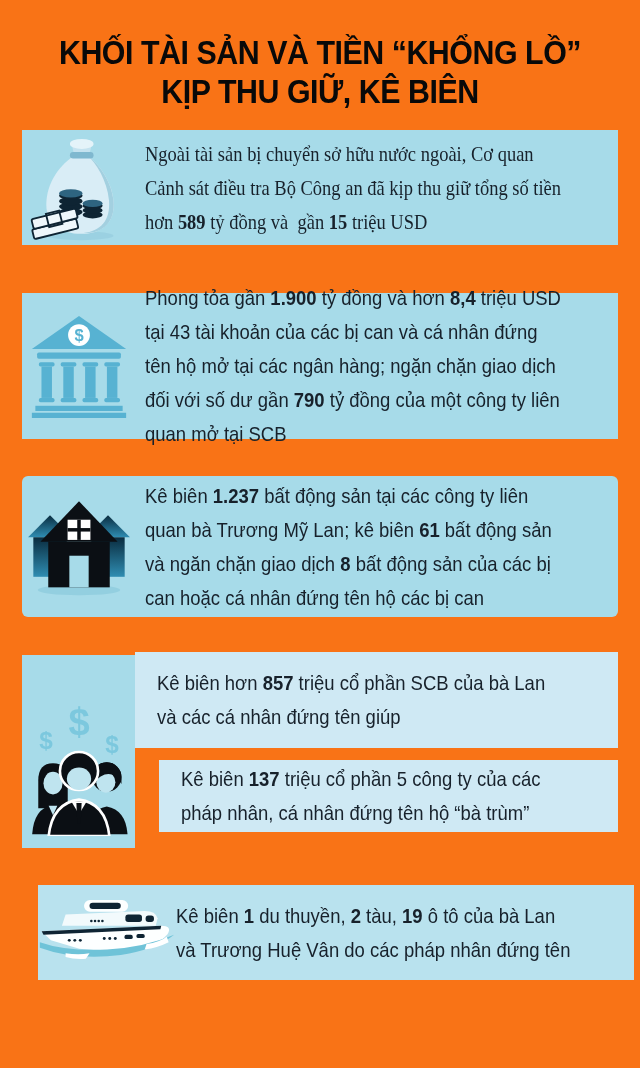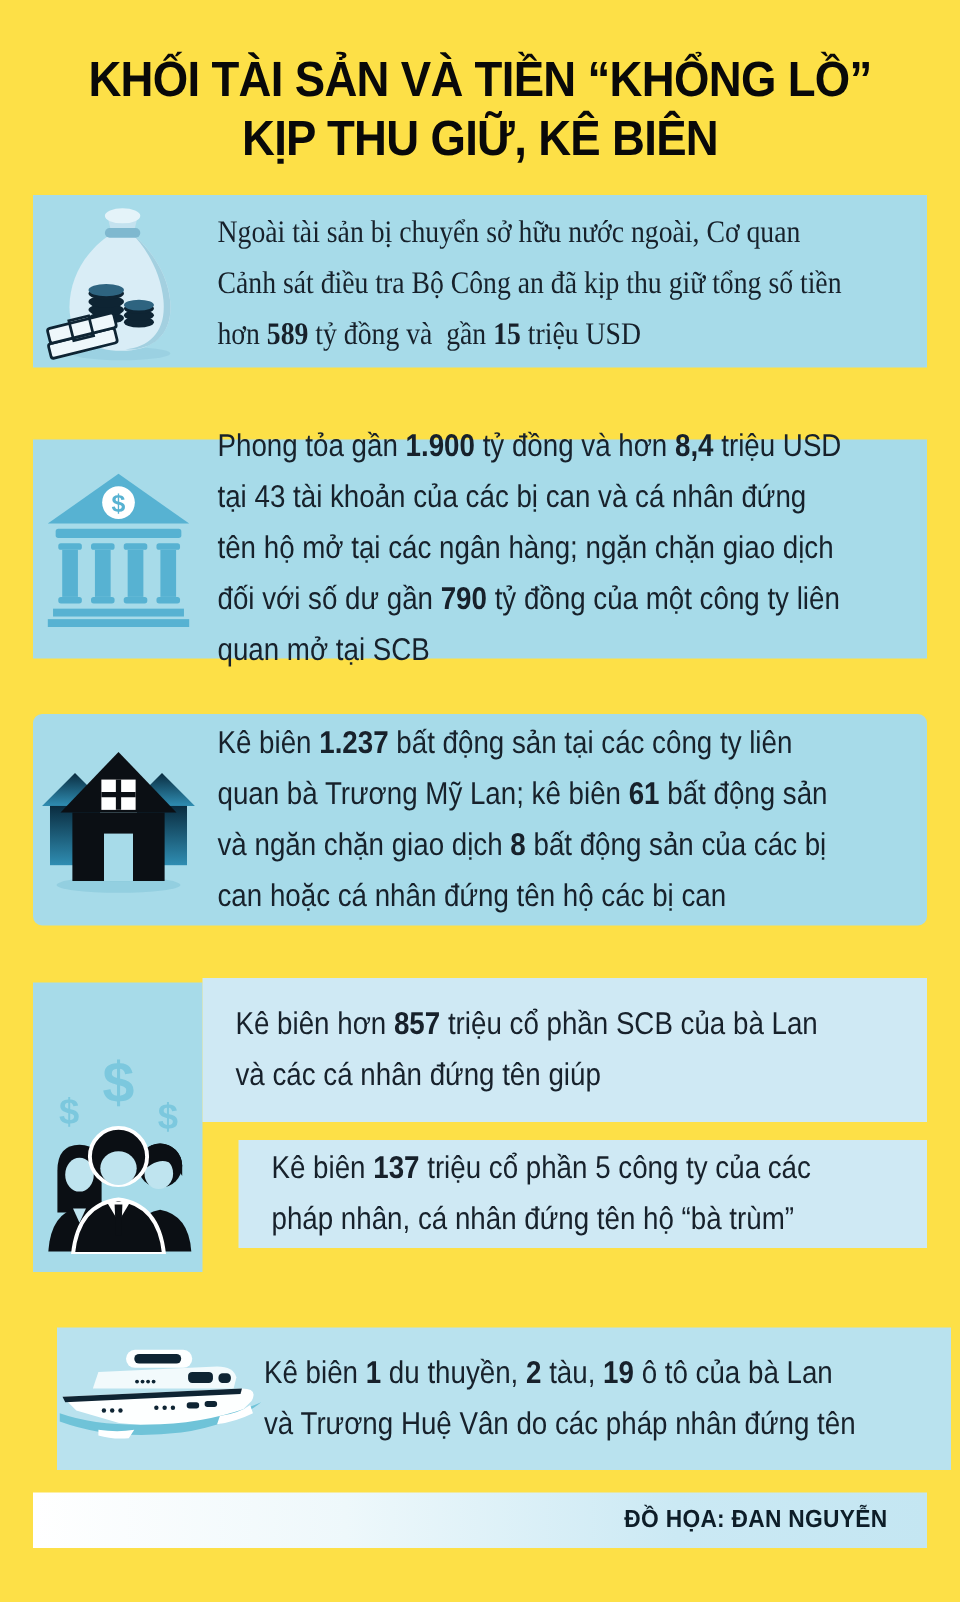--- a/index.html
+++ b/index.html
@@ -1,17 +1,17 @@
 <!DOCTYPE html>
 <html><head>
 <meta charset="utf-8">
 <style>
   html,body{margin:0;padding:0;background:#fff;}
   body{font-family:"Liberation Sans",sans-serif;color:#17212b;}
-  .canvas{position:relative;width:640px;height:1068px;background:#fde047;overflow:hidden;}
+  .canvas{position:relative;width:640px;height:1068px;background:#f97316;overflow:hidden;}
 
   .title{position:absolute;top:33px;left:0;width:100%;text-align:center;
          font-weight:bold;font-size:33px;line-height:39px;color:#090909;
          letter-spacing:-.5px;transform:scaleX(.92);transform-origin:50% 0;}
 
   .panel{position:absolute;left:22px;width:596px;background:#a7dbe9;display:flex;align-items:center;}
   .icon-box{position:absolute;left:0;top:0;bottom:0;width:113px;
             display:flex;align-items:center;justify-content:center;}
   p.body{margin:0 0 0 123px;font-size:21px;line-height:34px;width:522px;
          white-space:pre-wrap;transform:scaleX(.88);transform-origin:0 50%;}
@@ -191,17 +191,14 @@
             <rect x="107" y="51" width="9" height="4.5" rx="2"></rect>
         </g>
         <path d="M2 60 Q30 70 75 68 Q115 66 148 52 Q128 68 90 74 Q40 80 2 66 Z" fill="#6fc3d8"></path>
         <path d="M118 62 Q132 60 140 54 L142 60 Q130 66 116 68 Z" fill="#fff"></path>
         <path d="M30 72 Q44 74 56 72 L52 78 Q40 79 30 76 Z" fill="#fff"></path>
       </svg>
     </div>
     <p class="body"><span>Kê biên </span><b>1</b><span> du thuyền, </span><b>2</b><span> tàu, </span><b>19</b><span> ô tô của bà Lan và Trương Huệ Vân do các pháp nhân đứng tên</span></p>
   </section>
 
-  <footer class="credit-bar">
-    <span>ĐỒ HỌA: ĐAN NGUYỄN</span>
-  </footer>
 
 </div>
 
 </body></html>

